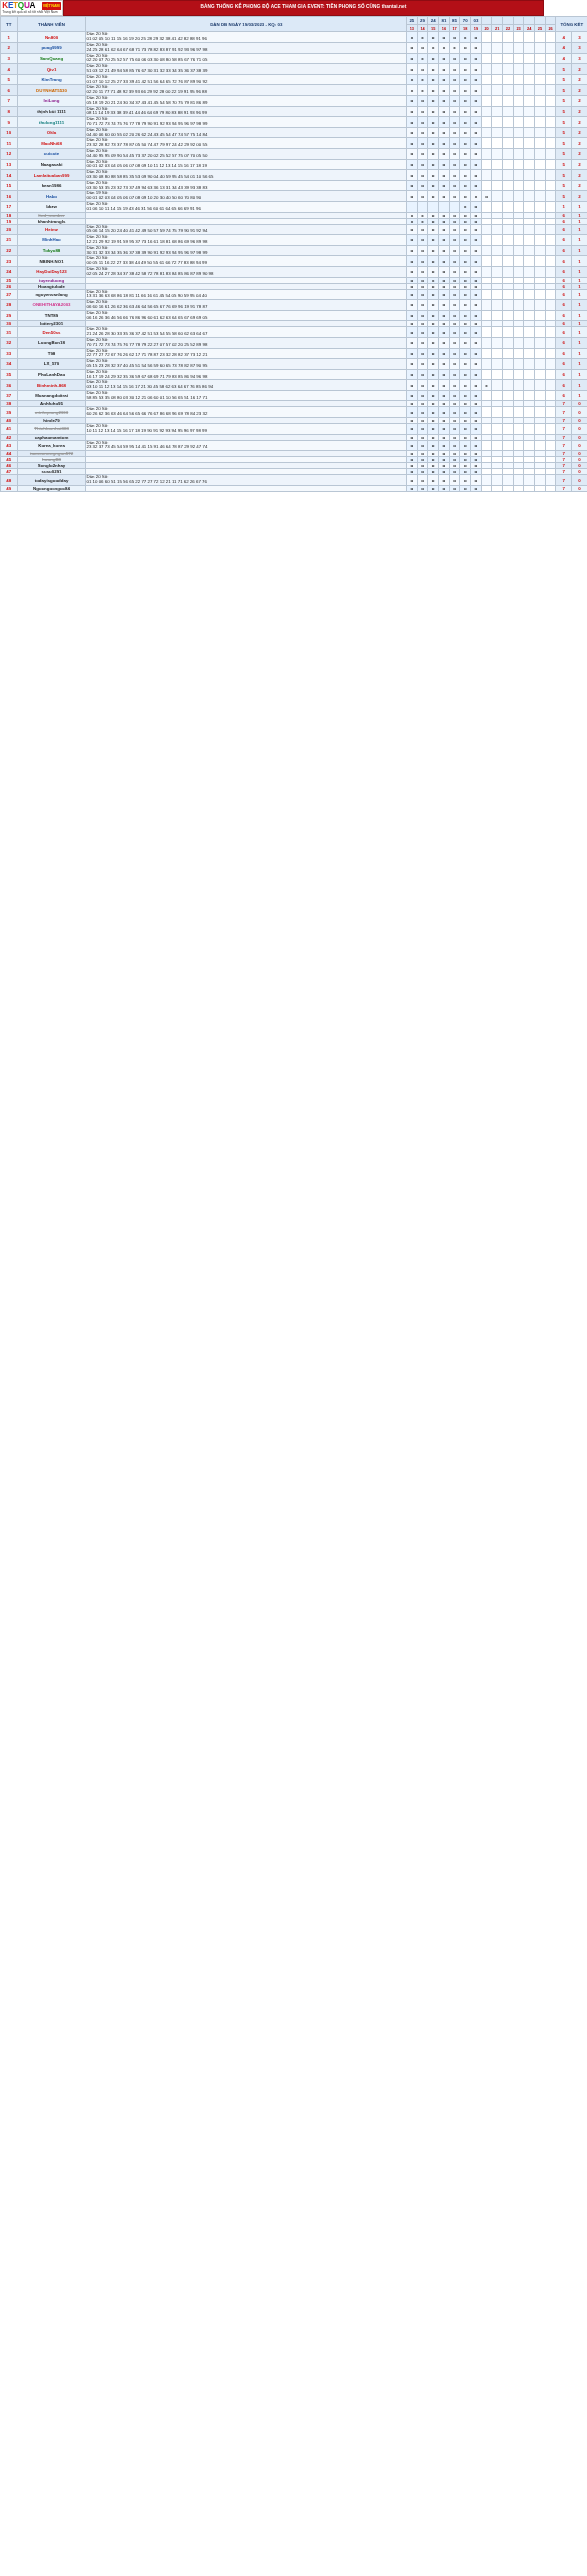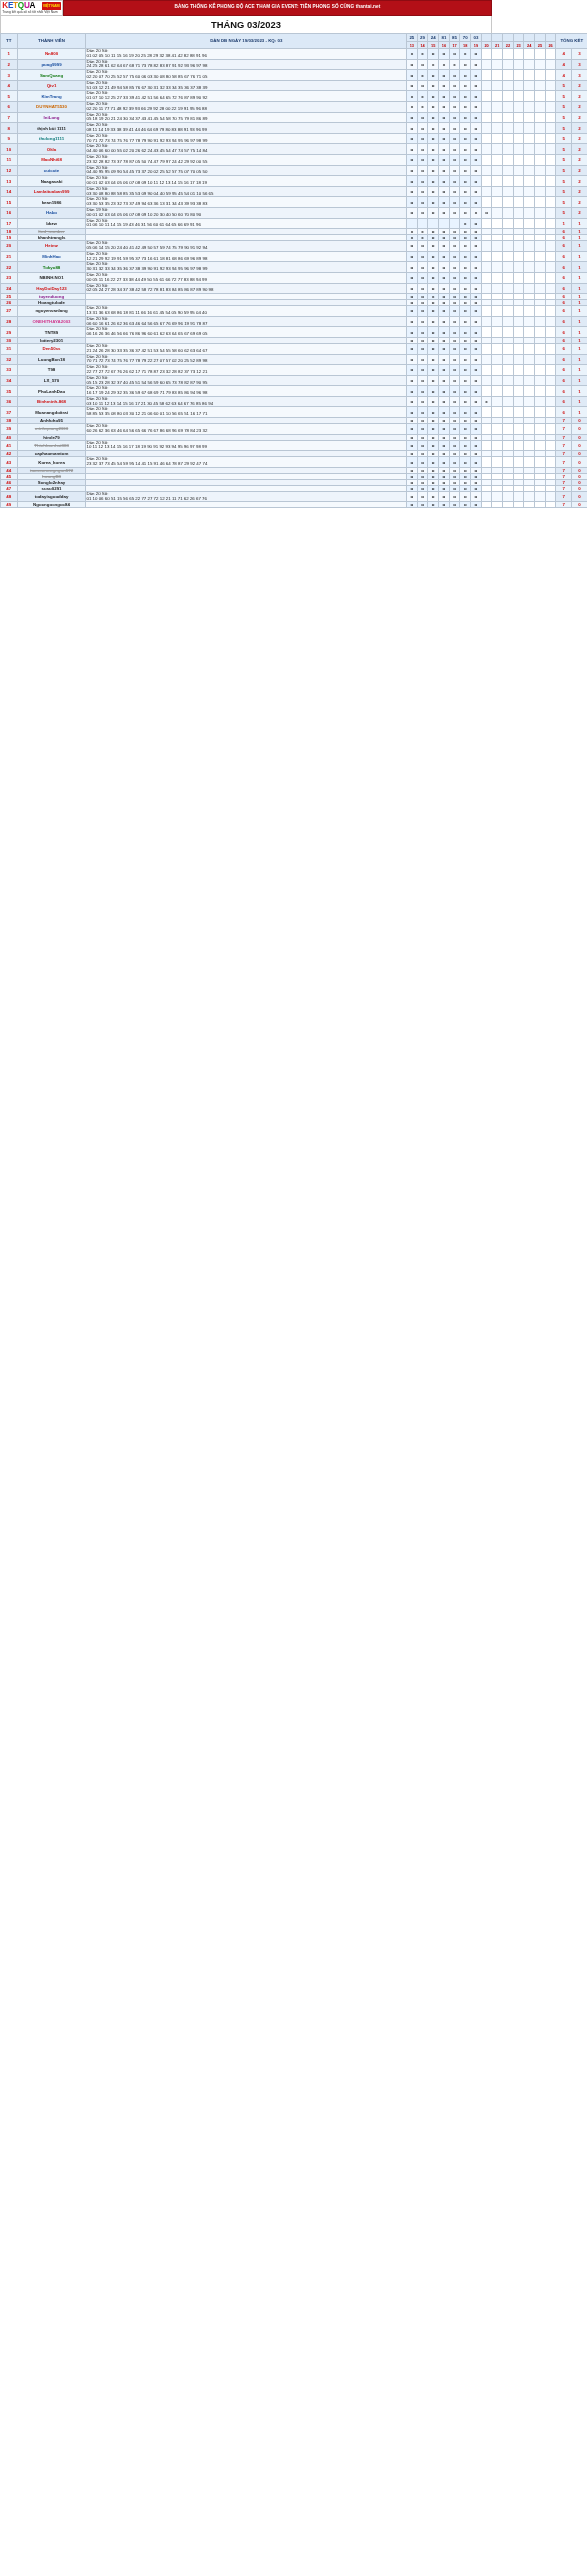--- a/index.html
+++ b/index.html
@@ -4,21 +4,21 @@
 <style>
   * { box-sizing: border-box; }
   body {
     margin: 0;
     padding: 0;
     background: #ffffff;
     font-family: "Liberation Sans", sans-serif;
     width: 588px;
   }
   .page {
-    width: 492px;
+    width: 544px;
     position: relative;
     background: #ffffff;
   }
   
   .top-bar {
     display: flex;
     align-items: stretch;
     height: 16.3px;
   }
   .logo-cell {
@@ -172,21 +172,20 @@
     <div class="logo-cell">
       <div class="logo-text">
         <span>K</span><span>E</span><span>T</span><span>Q</span><span>U</span><span>A</span>
         <span class="logo-flag">VIỆT NAM</span>
       </div>
       <div class="logo-sub">Trang kết quả xổ số tốt nhất Việt Nam</div>
     </div>
     <div class="banner">BẢNG THỐNG KÊ PHONG ĐỘ ACE THAM GIA EVENT: TIỀN PHONG SỐ CÙNG thantai.net</div>
   </div>
 
-  <div class="title-row">THÁNG 03/2023</div>
 
   <table class="grid">
     <thead>
       <tr>
         <th class="tt" rowspan="2">TT</th>
         <th class="member" rowspan="2">THÀNH VIÊN</th>
         <th class="note" rowspan="2">DÀN DB NGÀY 19/03/2023 - KQ: 03</th>
         <th class="day">25</th>
         <th class="day">29</th>
         <th class="day">24</th>

